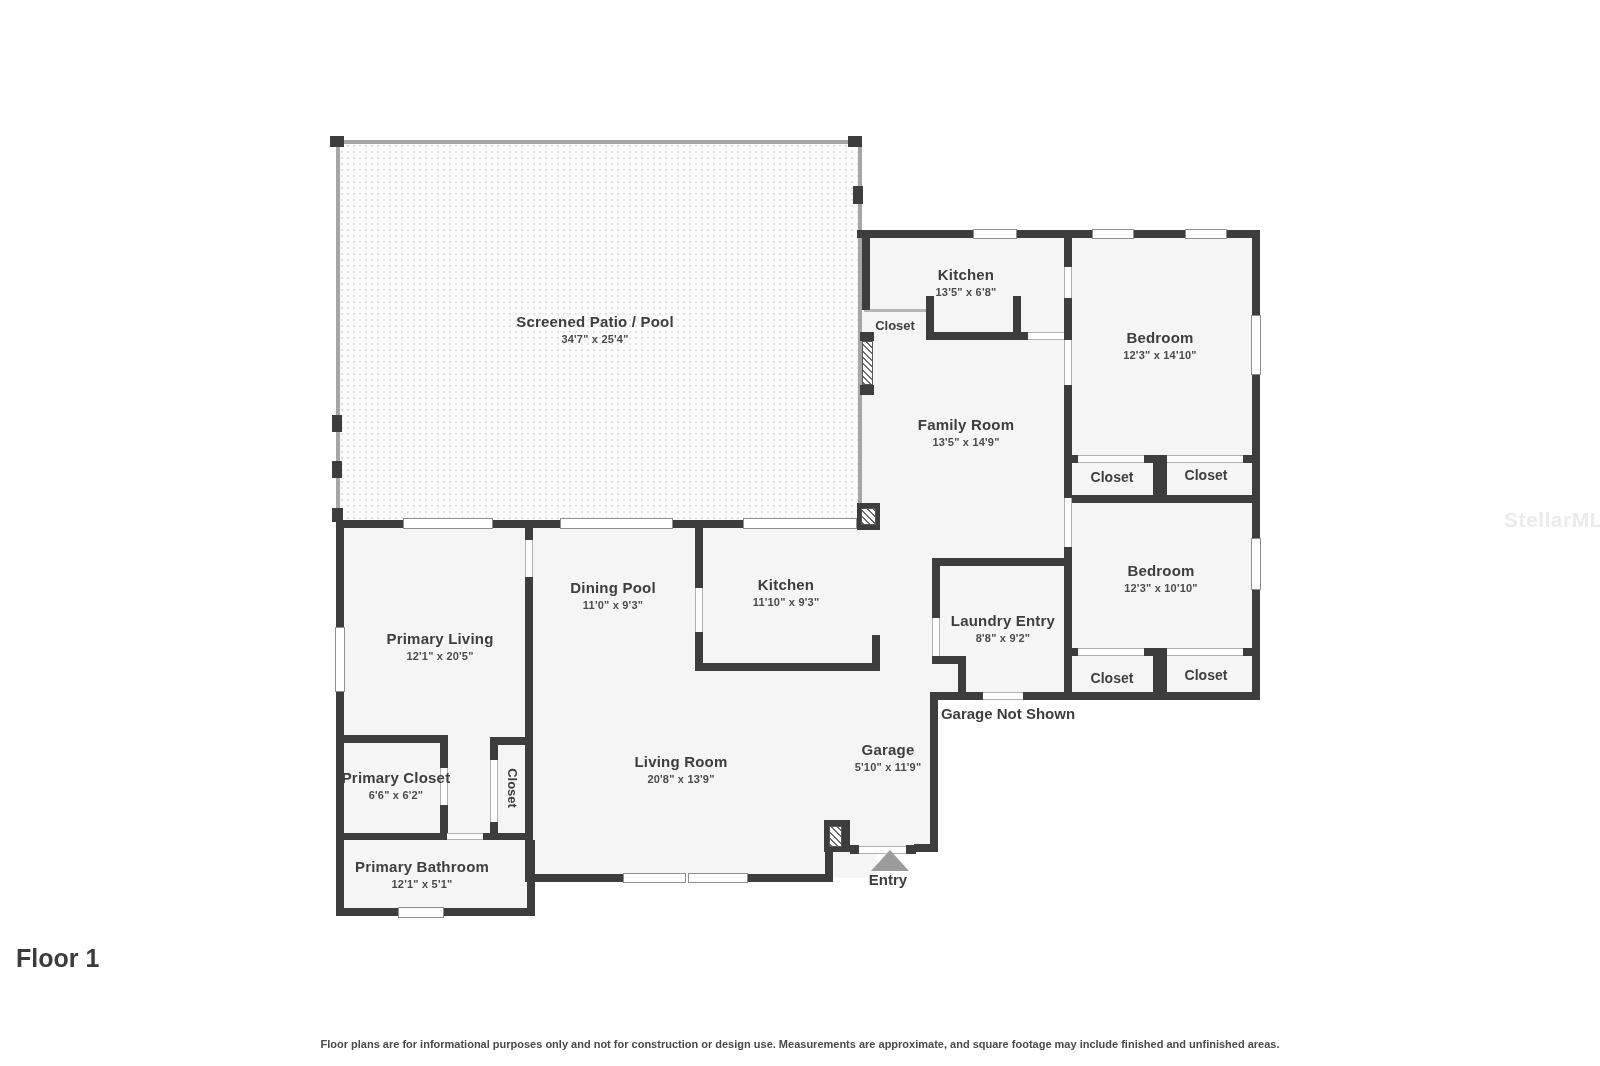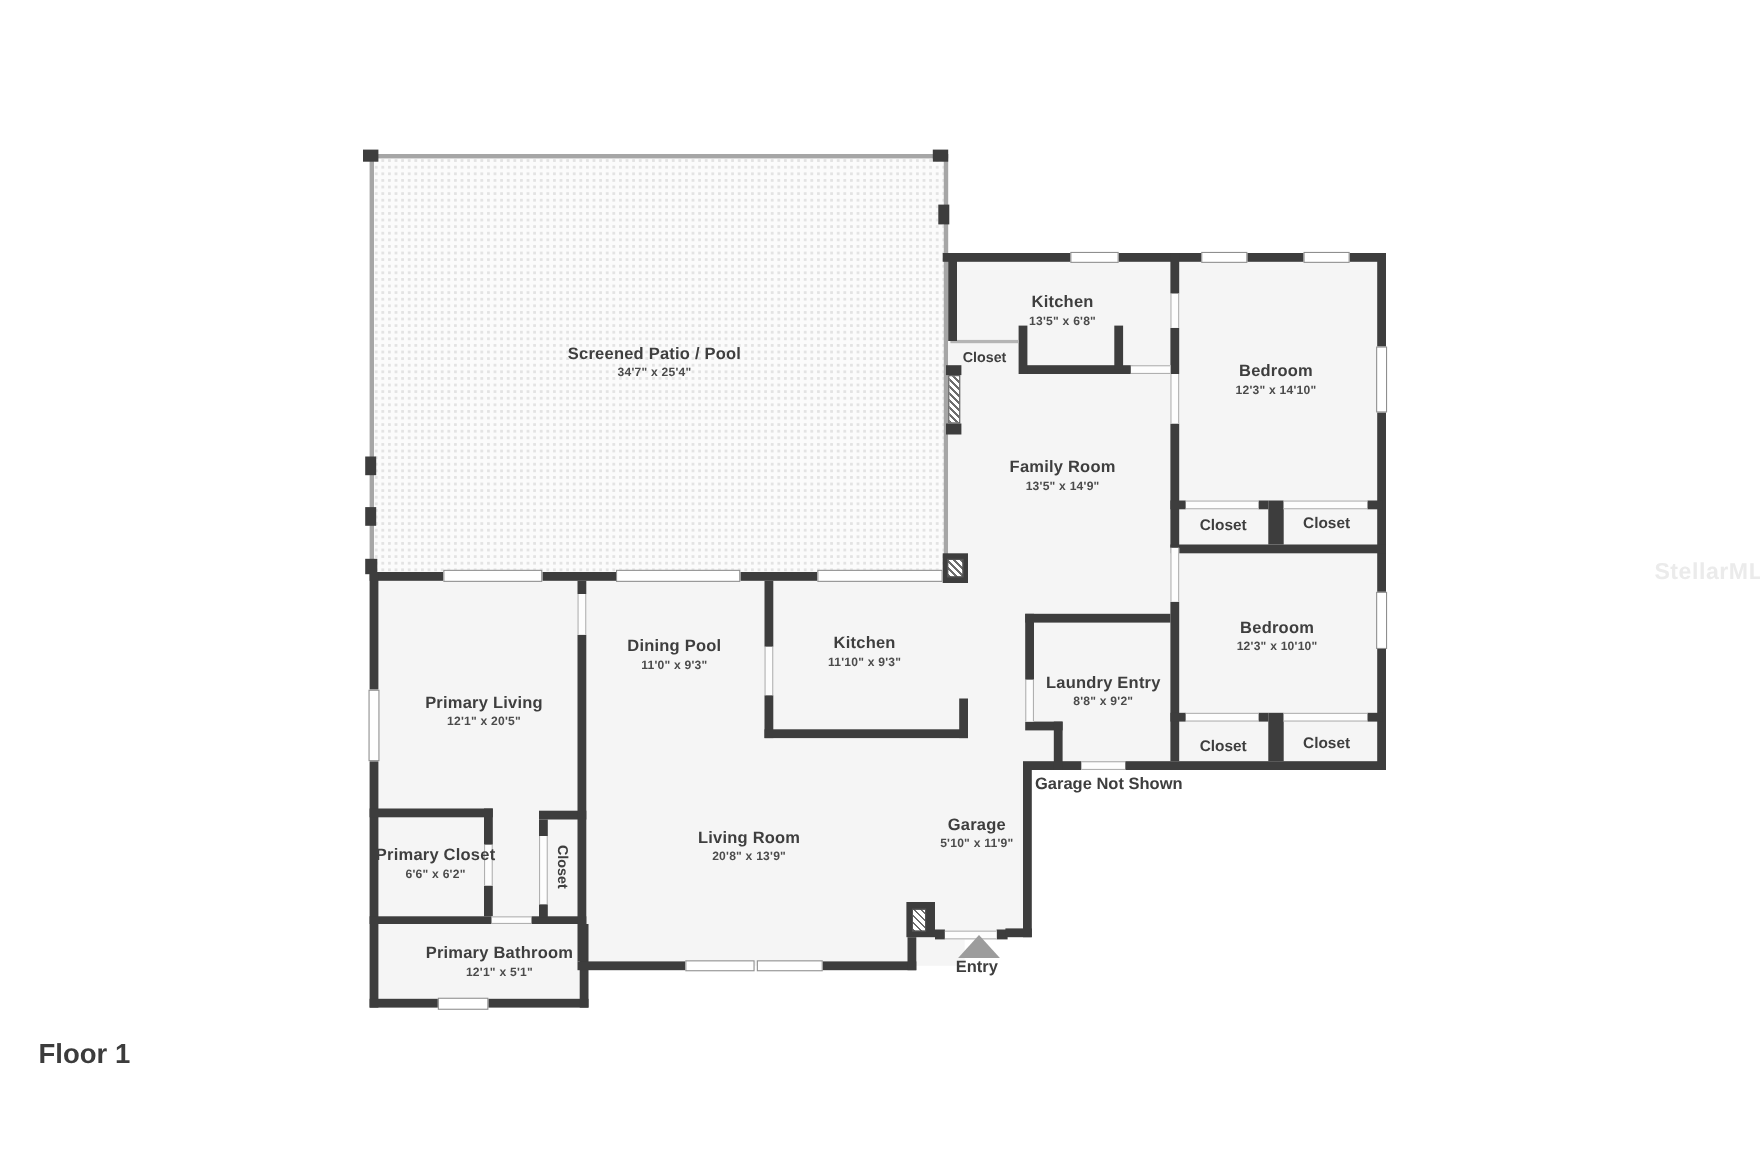--- a/index.html
+++ b/index.html
@@ -22,21 +22,21 @@
   .room-label .rn{font-size:15px;font-weight:bold;letter-spacing:.2px;}
   .room-label .rd{font-size:11px;font-weight:bold;color:#4b4b4b;margin-top:1px;letter-spacing:.2px;}
   .closet-label{position:absolute;transform:translate(-50%,-50%);font-size:14px;font-weight:bold;
                 color:#3e3e3e;white-space:nowrap;}
   .vlabel{position:absolute;transform:translate(-50%,-50%) rotate(90deg);font-size:13px;font-weight:bold;
           color:#3e3e3e;white-space:nowrap;}
   .annot{position:absolute;transform:translate(-50%,-50%);font-size:15px;font-weight:bold;
          color:#3e3e3e;white-space:nowrap;}
   .triangle{position:absolute;width:0;height:0;border-left:19px solid transparent;
             border-right:19px solid transparent;border-bottom:21px solid #9c9c9c;}
-  .floor-title{position:absolute;left:35px;top:944px;font-size:25px;font-weight:bold;color:#3c3c3c;}
+  .floor-title{position:absolute;left:16px;top:944px;font-size:25px;font-weight:bold;color:#3c3c3c;}
   .disclaimer{position:absolute;left:0;top:1038px;width:1600px;text-align:center;
               font-size:11px;font-weight:bold;color:#4a4a4a;}
   .watermark{position:absolute;left:1504px;top:508px;font-size:21px;font-weight:bold;color:#ebebeb;letter-spacing:.5px;}
 </style>
 </head>
 <body>
 
 <div id="canvas">
 
   <div class="patio-fill" style="left:339px;top:143px;width:520px;height:378px"></div>
@@ -197,31 +197,32 @@
       <div class="rd">5'10" x 11'9"</div>
   </div>
   <div class="room-label" style="left:440px;top:647px">
     <div class="rn">Primary Living</div>
       <div class="rd">12'1" x 20'5"</div>
   </div>
   <div class="room-label" style="left:396px;top:786px">
     <div class="rn">Primary Closet</div>
       <div class="rd">6'6" x 6'2"</div>
   </div>
-  <div class="room-label" style="left:454px;top:875px">
+  <div class="room-label" style="left:422px;top:875px">
     <div class="rn">Primary Bathroom</div>
       <div class="rd">12'1" x 5'1"</div>
   </div>
 
   <div class="closet-label" style="left:895px;top:325px;font-size:13px">Closet</div>
   <div class="closet-label" style="left:1112px;top:477px">Closet</div>
   <div class="closet-label" style="left:1206px;top:475px">Closet</div>
   <div class="closet-label" style="left:1112px;top:678px">Closet</div>
   <div class="closet-label" style="left:1206px;top:675px">Closet</div>
   <div class="vlabel" style="left:512px;top:788px">Closet</div>
 
   <div class="annot" style="left:1008px;top:713px">Garage Not Shown</div>
   <div class="annot" style="left:888px;top:879px">Entry</div>
 
   <div class="floor-title">Floor 1</div>
+  <div class="disclaimer">Floor plans are for informational purposes only and not for construction or design use. Measurements are approximate, and square footage may include finished and unfinished areas.</div>
   <div class="watermark">StellarMLS</div>
 
 </div>
 
 </body></html>

